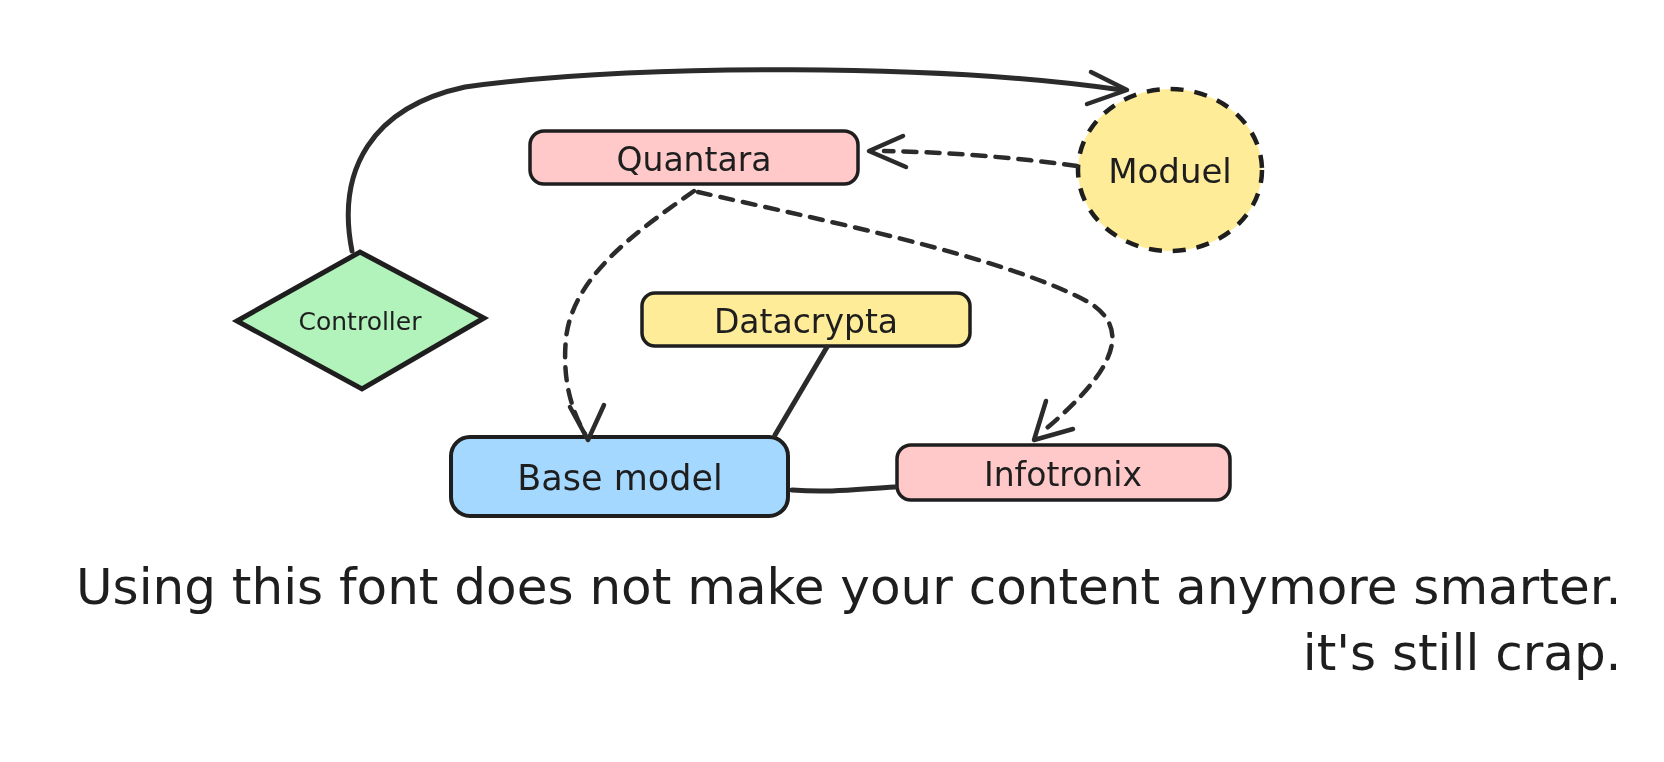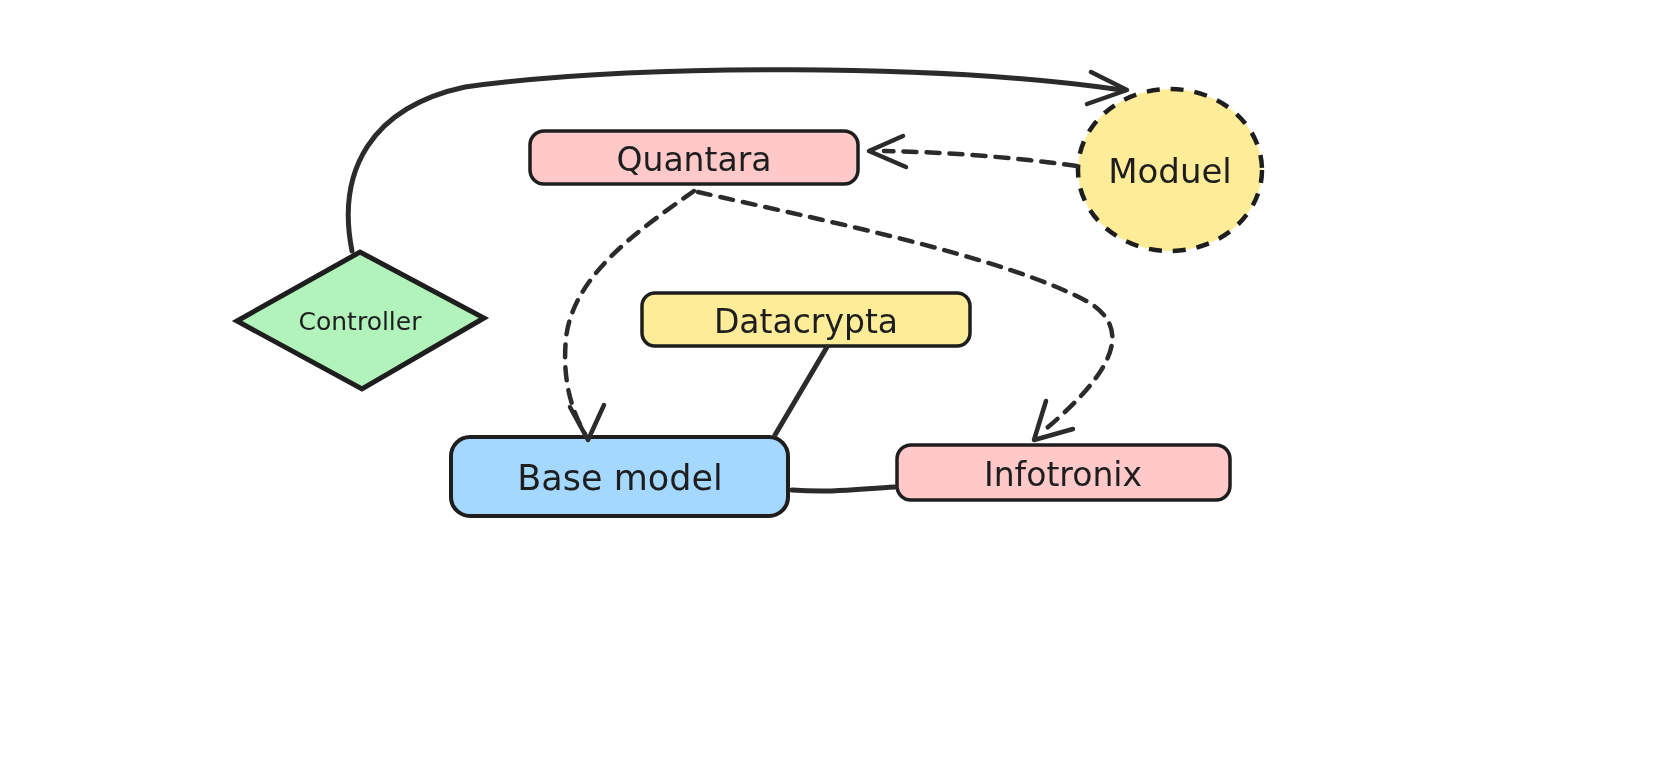--- a/index.html
+++ b/index.html
@@ -115,14 +115,18 @@
 
     <g>
       <path class="edge solid" d="M 827 347 L 775 435"></path>
     </g>
 
     <g>
       <path class="edge solid" d="M 792 490 C 832 493 858 489 895 487"></path>
     </g>
   </svg>
 
+  <div class="caption">
+    <div>Using this font does not make your content anymore smarter.</div>
+    <div>it's still crap.</div>
+  </div>
 
 </div>
 
 </body></html>

